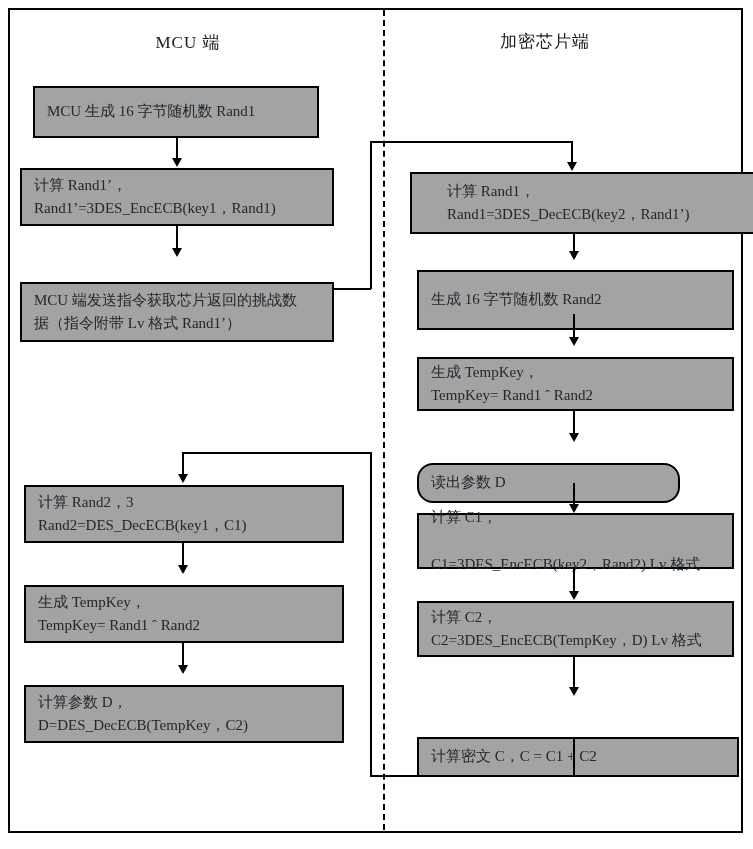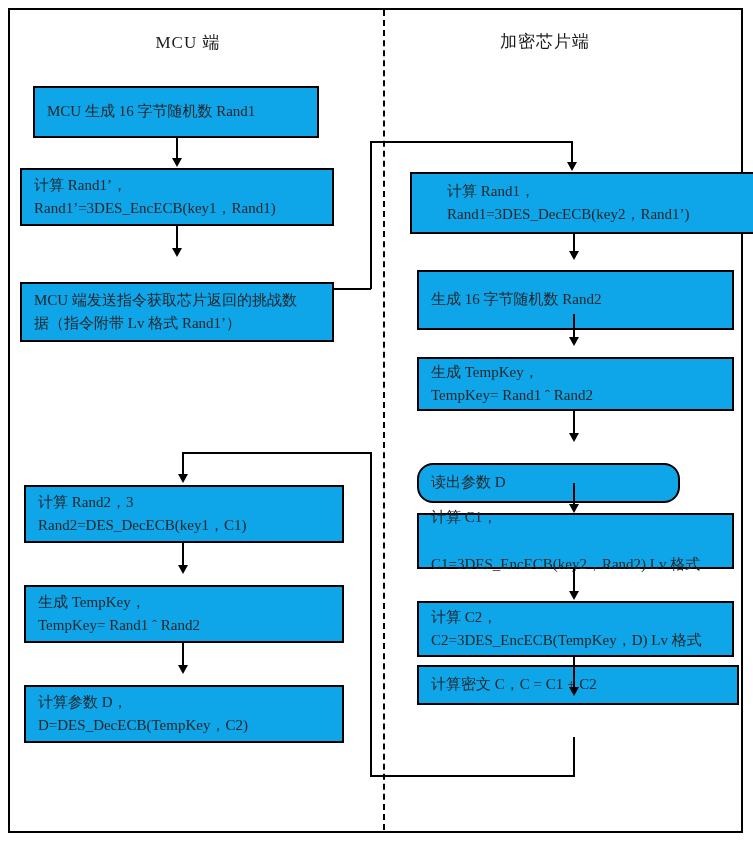--- a/index.html
+++ b/index.html
@@ -44,21 +44,21 @@
     font-family: "Liberation Serif", "DejaVu Serif", serif;
   }
   #header-mcu { left: 128px; top: 31px; width: 120px; text-align: center; }
   #header-chip { left: 480px; top: 30px; width: 130px; text-align: center; }
 
   
   .box {
     position: absolute;
     border: 2px solid #000000;
     box-sizing: border-box;
-    background: #0ea5e9;
+    background: #a3a3a3;
     display: flex;
     flex-direction: column;
     justify-content: center;
     padding-left: 12px;
     padding-right: 6px;
   }
   .box .line {
     font-size: 15px;
     line-height: 1.55;
     color: #23272b;
@@ -147,21 +147,21 @@
   <div class="box" style="left:417px; top:513px; width:317px; height:56px;gap:24px;">
     <div class="line">计算 C1，</div>
     <div class="line">C1=3DES_EncECB(key2，Rand2) Lv 格式</div>
   </div>
 
   <div class="box" style="left:417px; top:601px; width:317px; height:56px;">
     <div class="line">计算 C2，</div>
     <div class="line">C2=3DES_EncECB(TempKey，D) Lv 格式</div>
   </div>
 
-  <div class="box" style="left:417px; top:665px; width:322px; height:40px;">
+  <div class="box" style="left:417px; top:737px; width:322px; height:40px;">
     <div class="line">计算密文 C，C = C1 + C2</div>
   </div>
 
   <div class="vline" style="left:176px; top:138px; height:21px;"></div>
   <div class="arrow-down" style="left:172px; top:158px;"></div>
 
   <div class="vline" style="left:176px; top:226px; height:22px;"></div>
   <div class="arrow-down" style="left:172px; top:248px;"></div>
 
   <div class="hline" style="left:334px; top:288px; width:37px;"></div>

